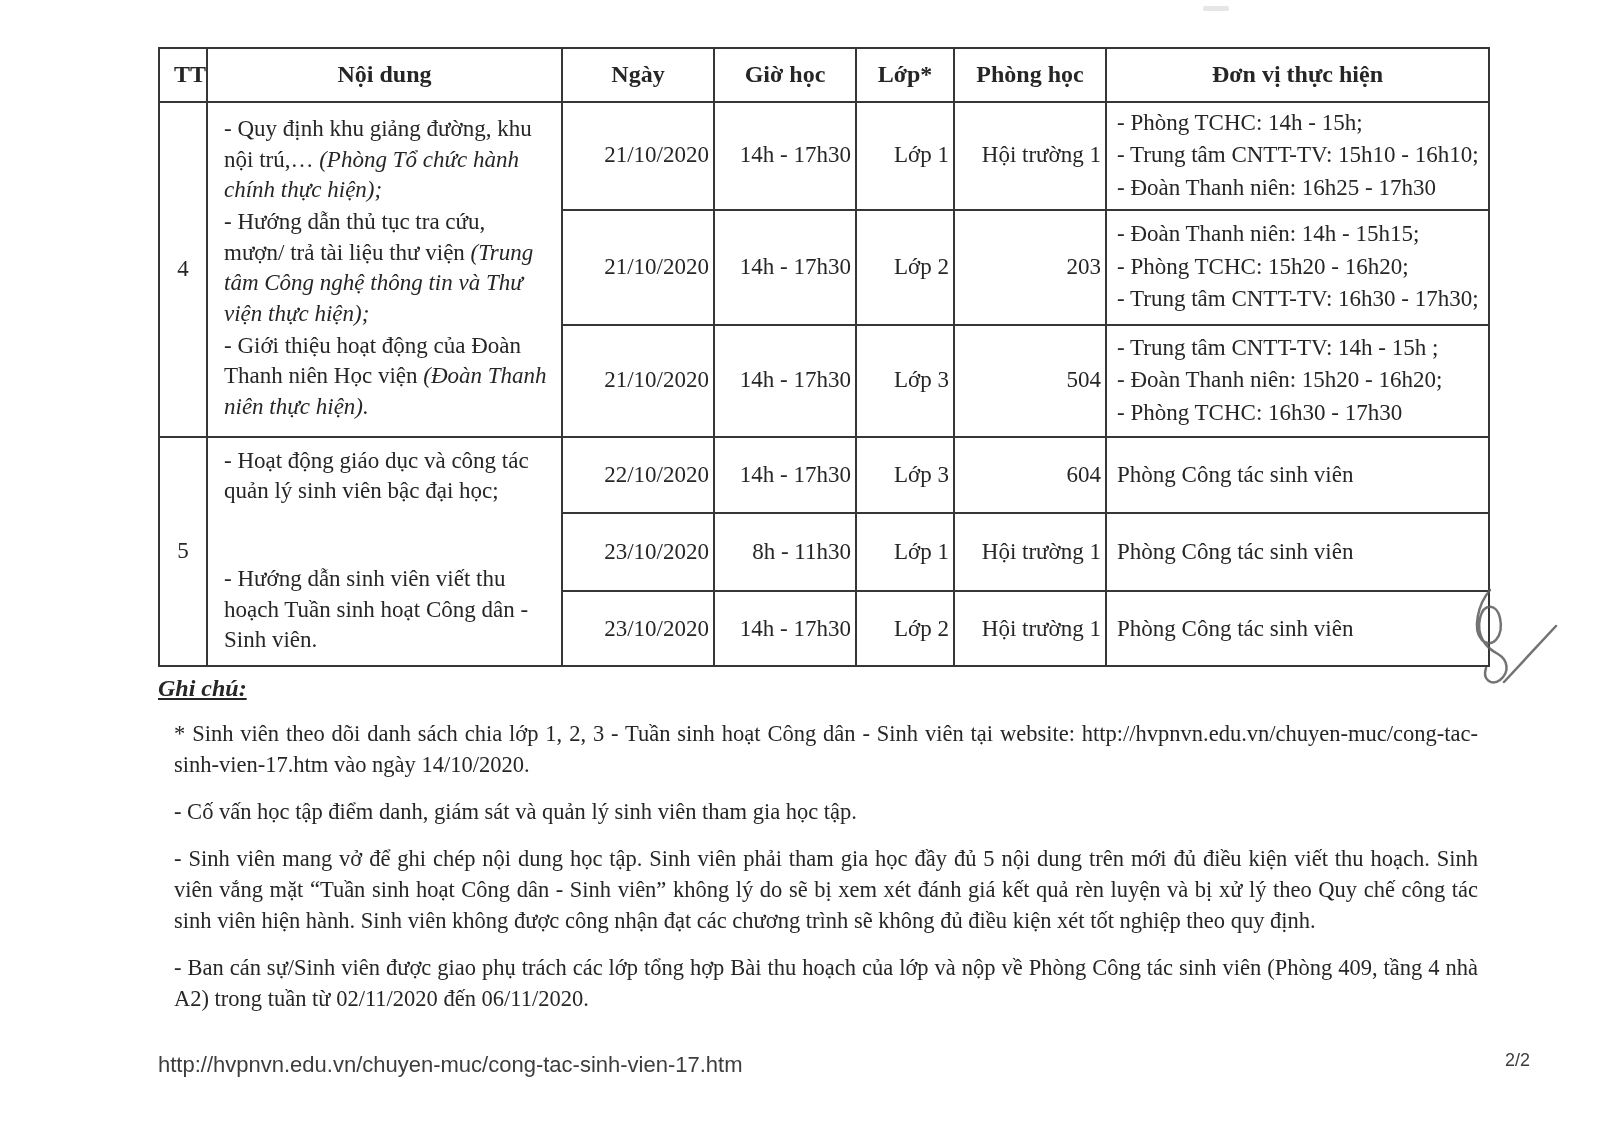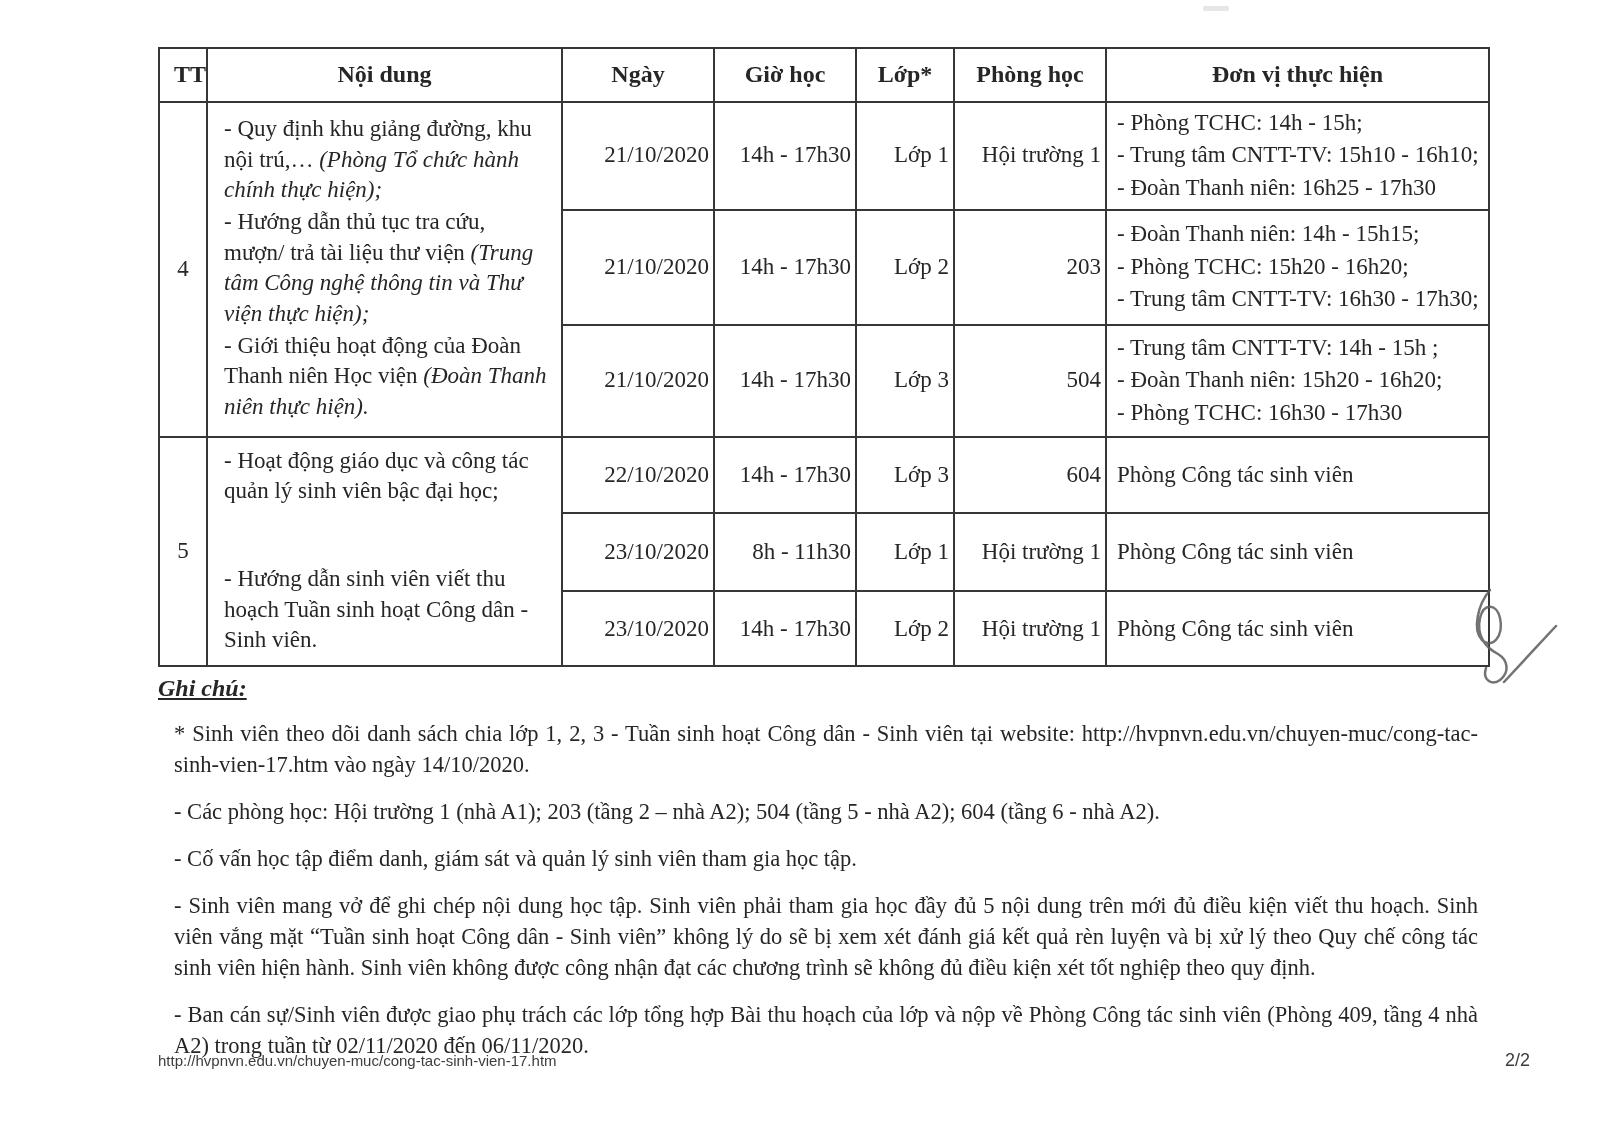--- a/index.html
+++ b/index.html
@@ -30,21 +30,21 @@
     font-weight:bold;font-style:italic;text-decoration:underline;
     font-size:24px;margin:0 0 6px 0;
   }
   .note-line{
     font-size:22.5px;line-height:31px;margin:16px;text-align:justify;
   }
   
   .footer-url{
     position:absolute;left:158px;top:1052px;
     font-family:"Liberation Sans","DejaVu Sans",sans-serif;
-    font-size:15px;color:#3d3d3d;letter-spacing:0px;
+    font-size:22px;color:#3d3d3d;letter-spacing:0px;
   }
   .footer-page{
     position:absolute;right:70px;top:1050px;
     font-family:"Liberation Sans","DejaVu Sans",sans-serif;
     font-size:18px;color:#3d3d3d;
   }
   
   .signature{position:absolute;left:1452px;top:578px;width:140px;height:120px;}
   .artifact-top{
     position:absolute;left:1203px;top:6px;width:26px;height:5px;
@@ -151,21 +151,20 @@
   </div>
 
   <svg class="signature" viewBox="0 0 140 120">
     <path d="M38,12 C26,26 20,52 30,62 C40,72 52,58 48,40 C45,26 32,24 28,40 C24,58 34,70 46,76 C56,82 58,94 48,102 C40,108 30,102 34,90" fill="none" stroke="#5a5a5a" stroke-width="2.5" stroke-linecap="round" opacity="0.85"></path>
     <path d="M52,104 L104,48" fill="none" stroke="#5a5a5a" stroke-width="2.5" stroke-linecap="round" opacity="0.85"></path>
   </svg>
 
   <div class="notes">
     <p class="notes-heading">Ghi chú:</p>
     <p class="note-line">* Sinh viên theo dõi danh sách chia lớp 1, 2, 3 - Tuần sinh hoạt Công dân - Sinh viên tại website: http://hvpnvn.edu.vn/chuyen-muc/cong-tac-sinh-vien-17.htm vào ngày 14/10/2020.</p>
-    <p class="note-line">- Các phòng học: Hội trường 1 (nhà A1); 203 (tầng 2 – nhà A2); 504 (tầng 5 - nhà A2); 604 (tầng 6 - nhà A2).</p>
     <p class="note-line">- Cố vấn học tập điểm danh, giám sát và quản lý sinh viên tham gia học tập.</p>
     <p class="note-line">- Sinh viên mang vở để ghi chép nội dung học tập. Sinh viên phải tham gia học đầy đủ 5 nội dung trên mới đủ điều kiện viết thu hoạch. Sinh viên vắng mặt “Tuần sinh hoạt Công dân - Sinh viên” không lý do sẽ bị xem xét đánh giá kết quả rèn luyện và bị xử lý theo Quy chế công tác sinh viên hiện hành. Sinh viên không được công nhận đạt các chương trình sẽ không đủ điều kiện xét tốt nghiệp theo quy định.</p>
     <p class="note-line">- Ban cán sự/Sinh viên được giao phụ trách các lớp tổng hợp Bài thu hoạch của lớp và nộp về Phòng Công tác sinh viên (Phòng 409, tầng 4 nhà A2) trong tuần từ 02/11/2020 đến 06/11/2020.</p>
   </div>
 
   <div class="footer-url">http://hvpnvn.edu.vn/chuyen-muc/cong-tac-sinh-vien-17.htm</div>
   <div class="footer-page">2/2</div>
 
 </div>
 

